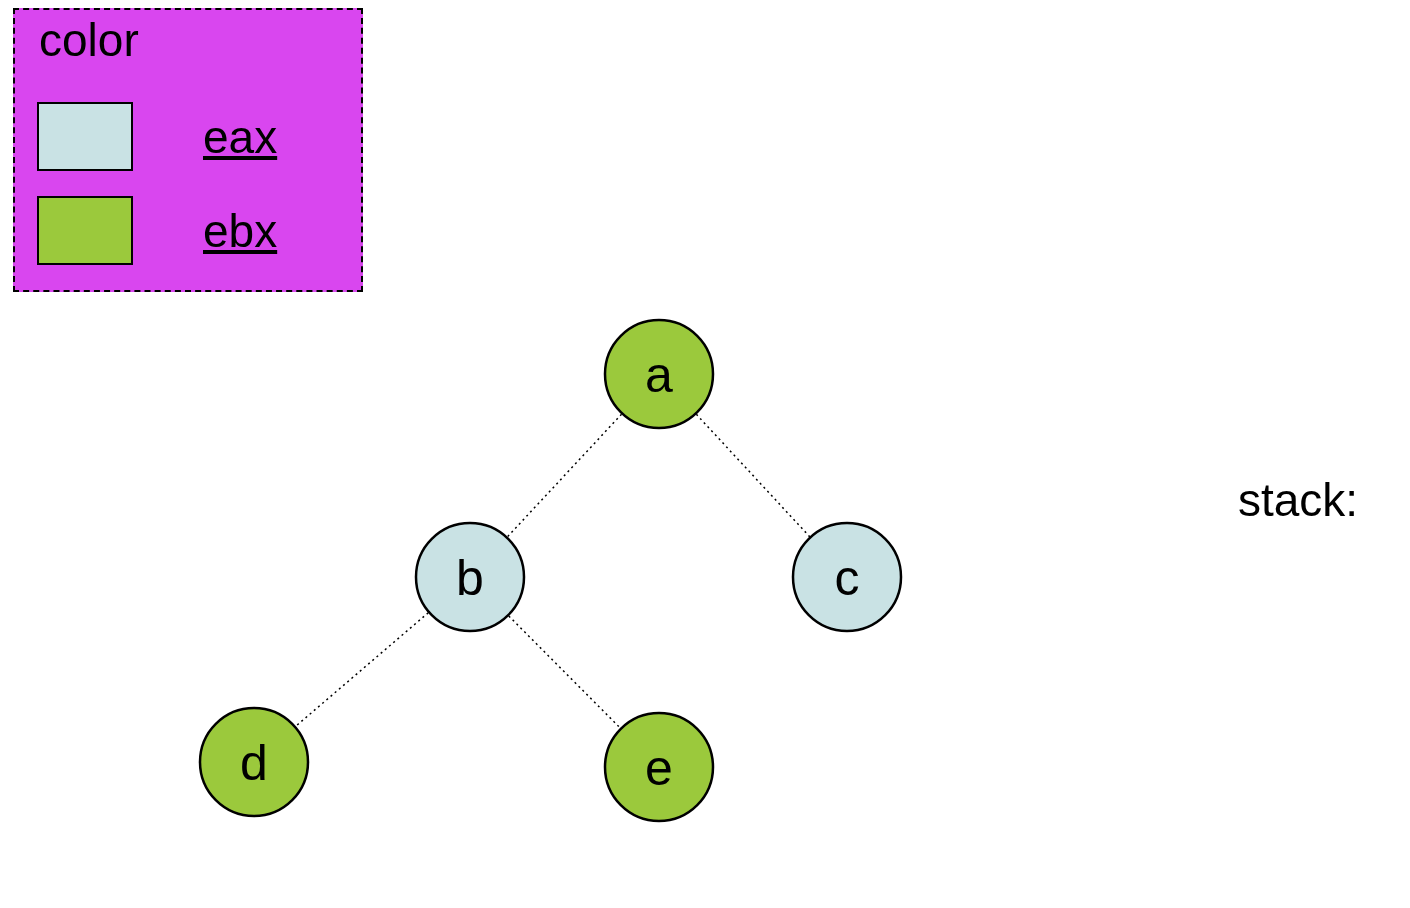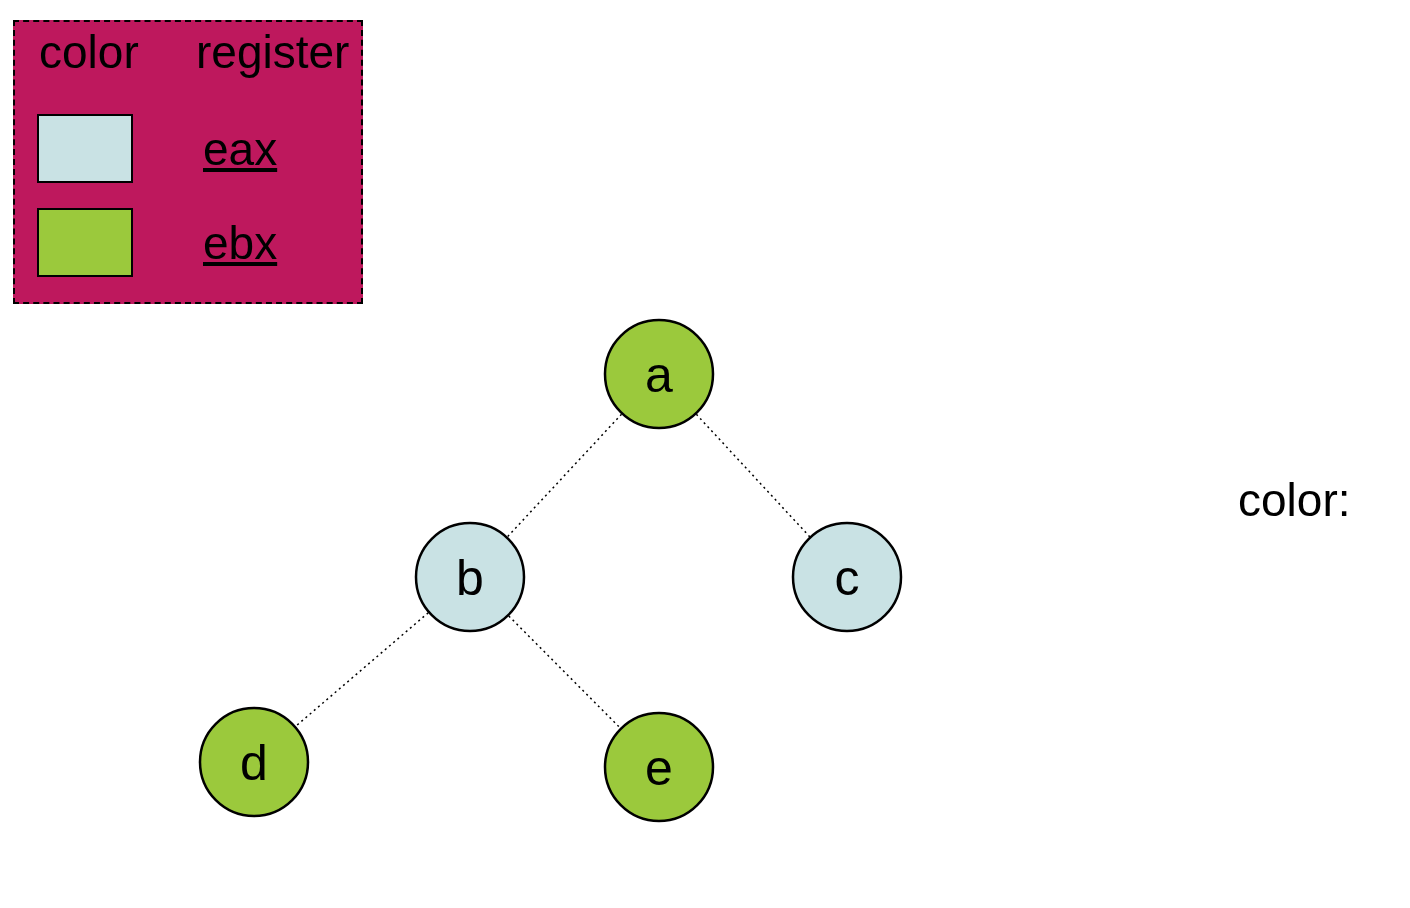--- a/index.html
+++ b/index.html
@@ -14,26 +14,26 @@
     width: 1410px;
     height: 908px;
     background: #ffffff;
     overflow: hidden;
   }
 
   
   .legend-box {
     position: absolute;
     left: 13px;
-    top: 20px;
+    top: 8px;
     width: 350px;
     height: 284px;
     border: 2px dashed #000000;
     box-sizing: border-box;
-    background: #be185d;
+    background: #d946ef;
   }
   .legend-header {
     position: absolute;
     top: 4px;
     font-size: 46px;
     line-height: 1.15;
     white-space: nowrap;
   }
   .legend-header.col-color   { left: 24px; }
   .legend-header.col-register{ left: 181px; }
@@ -91,21 +91,20 @@
     white-space: nowrap;
   }
 </style>
 </head>
 <body>
 
 <div class="page">
 
   <div class="legend-box">
     <div class="legend-header col-color">color</div>
-    <div class="legend-header col-register">register</div>
 
     <div class="legend-swatch row-1" style="background: rgb(201, 226, 228);"></div>
     <div class="legend-row-label row-1">eax</div>
 
     <div class="legend-swatch row-2" style="background: rgb(155, 201, 60);"></div>
     <div class="legend-row-label row-2">ebx</div>
   </div>
 
   <svg class="tree-svg" id="tree-svg" viewBox="0 0 1410 908">
       <line x1="659" y1="374" x2="470" y2="577"></line>
@@ -127,15 +126,15 @@
       <g>
         <circle cx="254" cy="762" r="54" fill="#9BC93C" stroke="#000000"></circle>
         <text x="254" y="762" text-anchor="middle" dy="0.36em">d</text>
       </g>
       <g>
         <circle cx="659" cy="767" r="54" fill="#9BC93C" stroke="#000000"></circle>
         <text x="659" y="767" text-anchor="middle" dy="0.36em">e</text>
       </g>
     </svg>
 
-  <div class="stack-label">color:</div>
+  <div class="stack-label">stack:</div>
 
 </div>
 
 </body></html>

